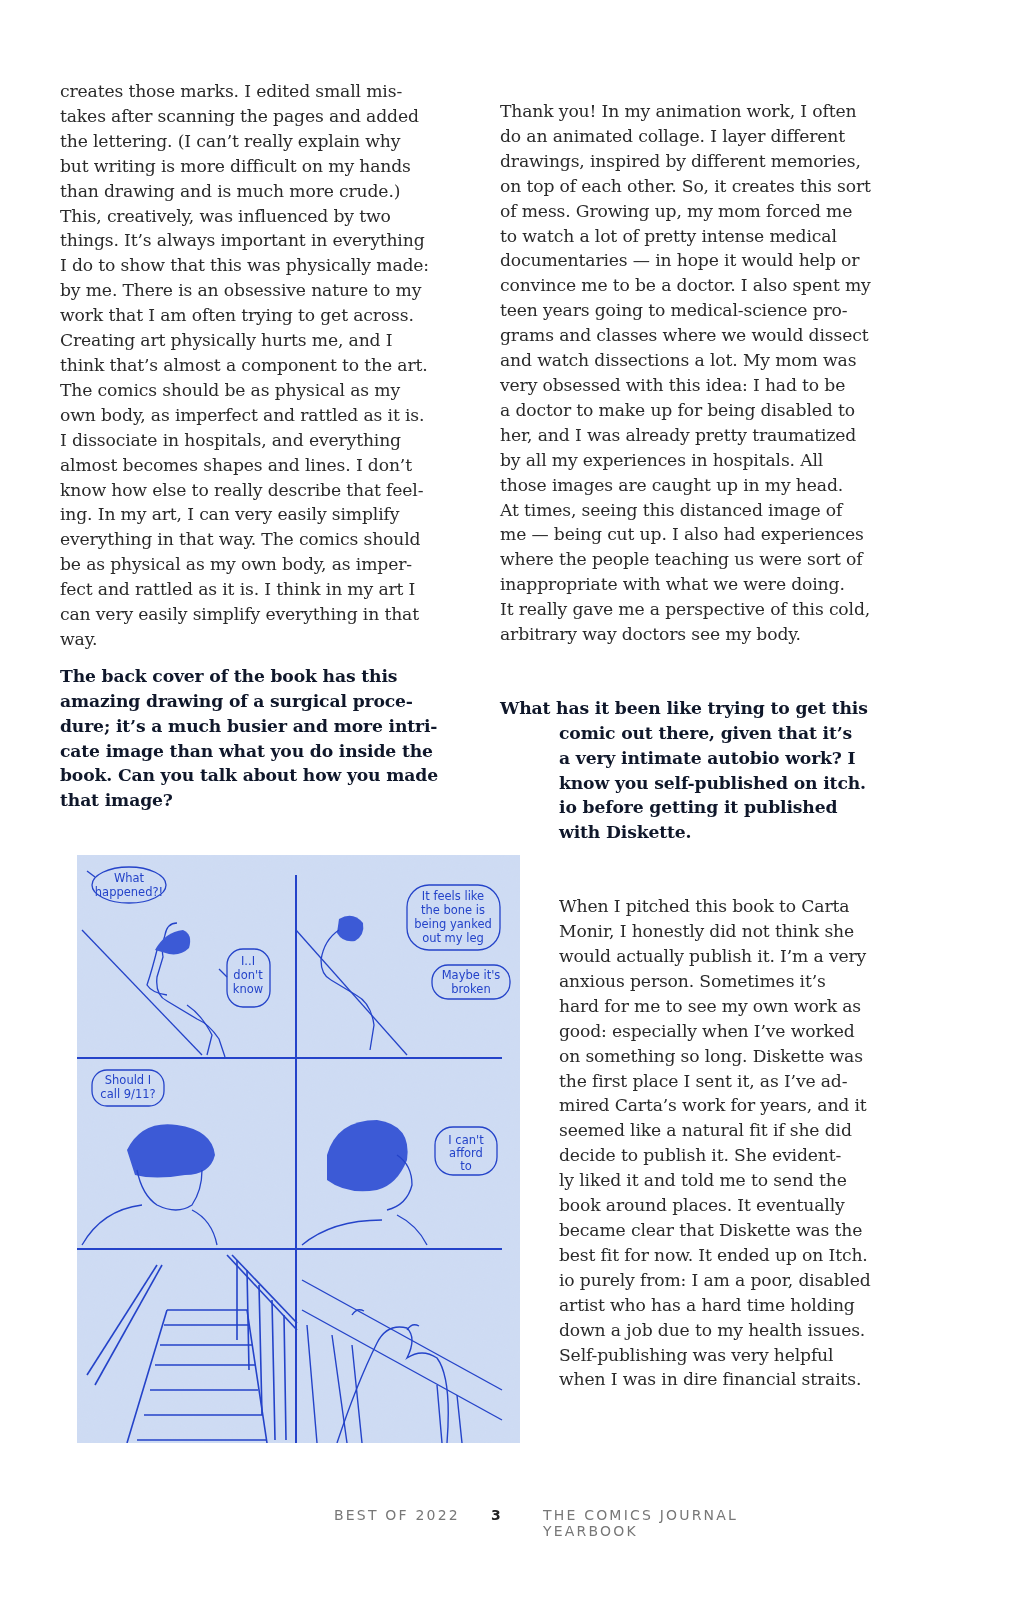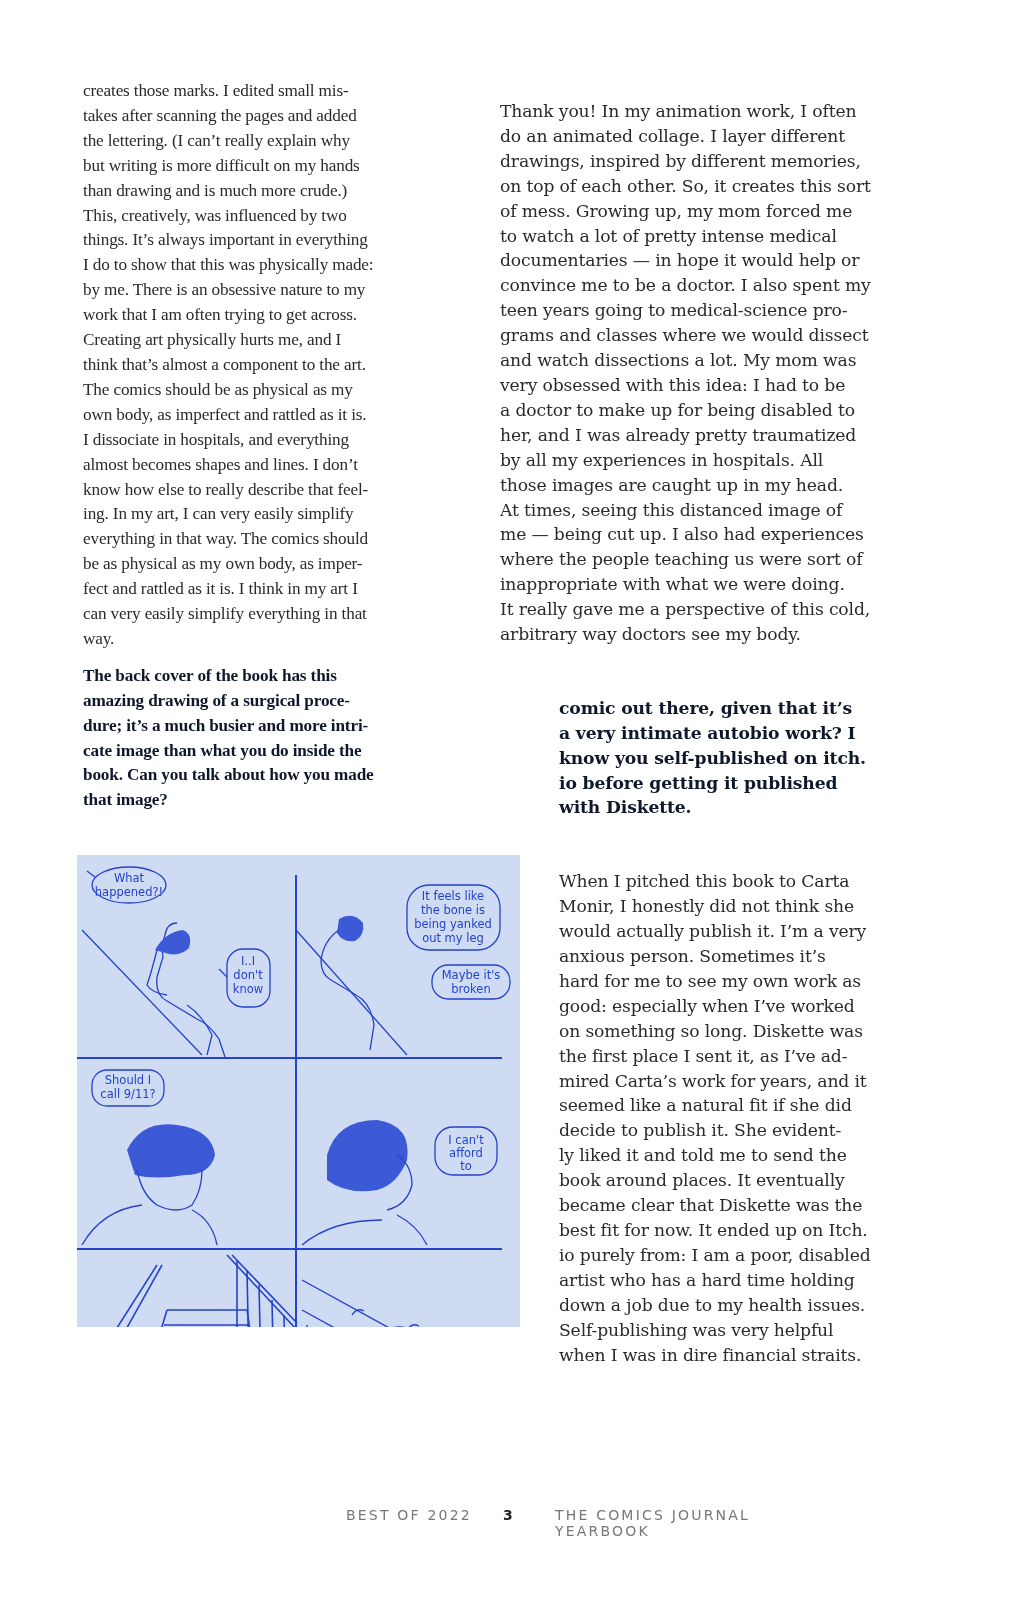--- a/index.html
+++ b/index.html
@@ -1,35 +1,35 @@
 <!DOCTYPE html>
 <html><head>
 <meta charset="utf-8">
 <style>
   html, body { margin: 0; padding: 0; background: #ffffff; }
   body { width: 1010px; height: 1600px; position: relative; overflow: hidden;
          font-family: "DejaVu Serif", "Liberation Serif", serif; color: #2a2a2a; }
   .col { position: absolute; font-size: 17.2px; line-height: 24.9px; letter-spacing: -0.15px; }
   .col p { margin: 0; white-space: pre-line; }
-  .col-left { left: 83px; top: 79px; width: 390px; font-family: Liberation Serif, serif; }
+  .col-left { left: 60px; top: 79px; width: 390px; }
   .col-right { left: 500px; top: 79px; width: 400px; margin-top: 20px; }
   .q { font-weight: bold; color: #0f172a; }
   .gap-half { height: 12px; }
   .gap-full { height: 24px; }
   .q-right .first { display: block; }
   .q-right .rest { display: block; padding-left: 59px; }
   .ans-right { padding-left: 59px; }
   .indent { text-indent: 75px; }
 
-  .comic { position: absolute; left: 77px; top: 855px; width: 443px; height: 472px;
+  .comic { position: absolute; left: 77px; top: 855px; width: 443px; height: 588px;
            background: #cfdcf3; overflow: hidden; }
   .comic svg { display: block; }
   .bubble-text { font-family: "DejaVu Sans", sans-serif; font-size: 11.5px; fill: #2443c9; }
 
-  .footer { position: absolute; top: 1507px; left: 12px; width: 826px; height: 20px;
+  .footer { position: absolute; top: 1507px; left: 0; width: 826px; height: 20px;
             font-family: "DejaVu Sans", "Liberation Sans", sans-serif; font-size: 14px;
             color: #777; letter-spacing: 2.2px; }
   .footer .left { position: absolute; left: 334px; }
   .footer .num { position: absolute; left: 491px; color: #222; font-weight: bold; letter-spacing: 0; }
   .footer .right { position: absolute; left: 543px; }
 </style>
 </head>
 <body>
 
 <div class="col col-left">
@@ -83,21 +83,21 @@
 by all my experiences in hospitals. All
 those images are caught up in my head.
 At times, seeing this distanced image of
 me — being cut up. I also had experiences
 where the people teaching us were sort of
 inappropriate with what we were doing.
 It really gave me a perspective of this cold,
 arbitrary way doctors see my body.</p>
   <div class="gap-full"></div>
   <p class="q q-right">
-    <span class="rest">comic out there, given that it’s
+    <span class="first">What has it been like trying to get this</span><span class="rest">comic out there, given that it’s
 a very intimate autobio work? I
 know you self-published on itch.
 io before getting it published
 with Diskette.</span>
   </p>
   <div class="gap-full"></div>
   <p class="ans-right">When I pitched this book to Carta
 Monir, I honestly did not think she
 would actually publish it. I’m a very
 anxious person. Sometimes it’s

